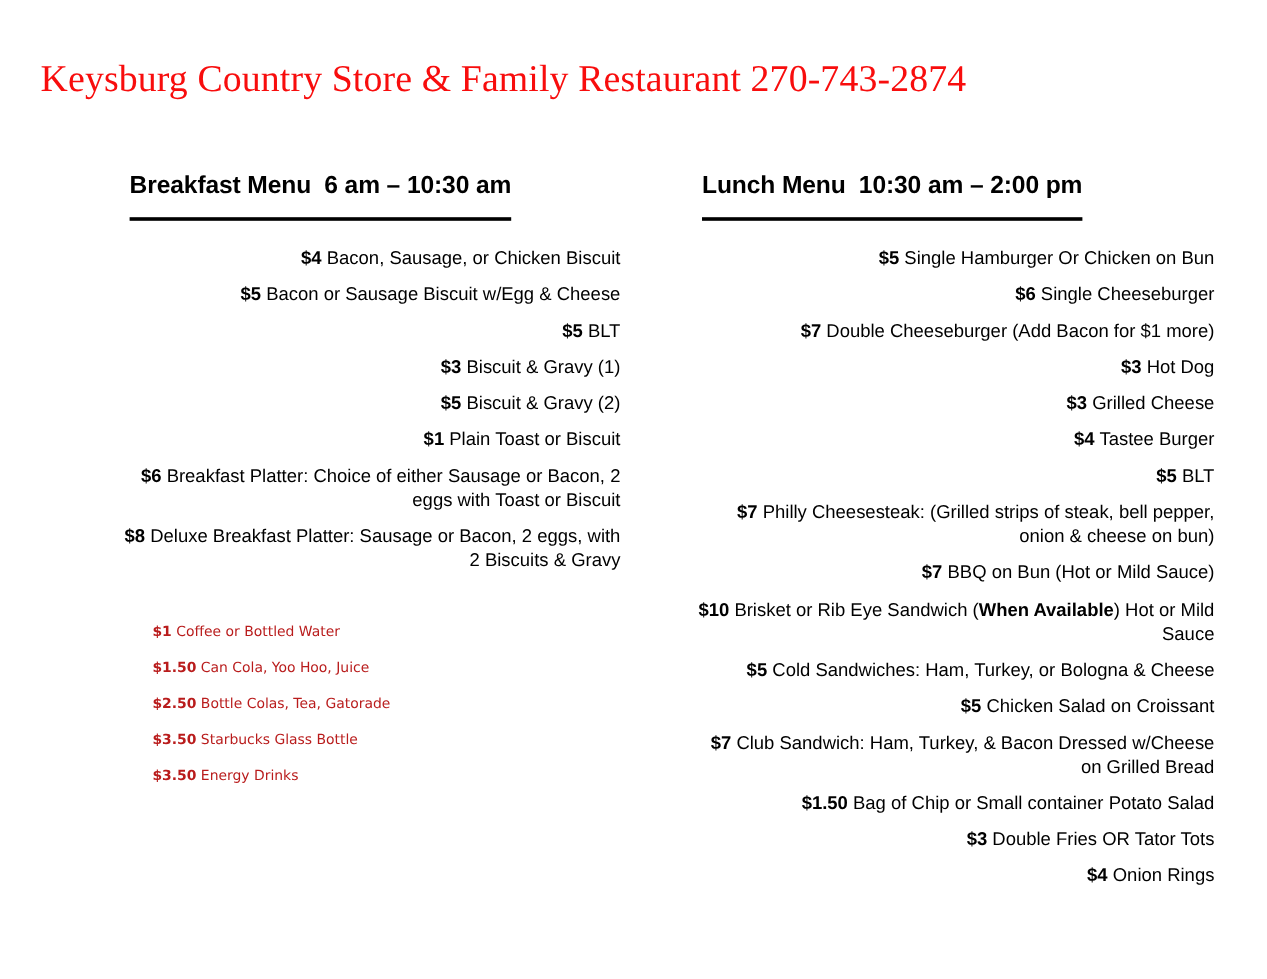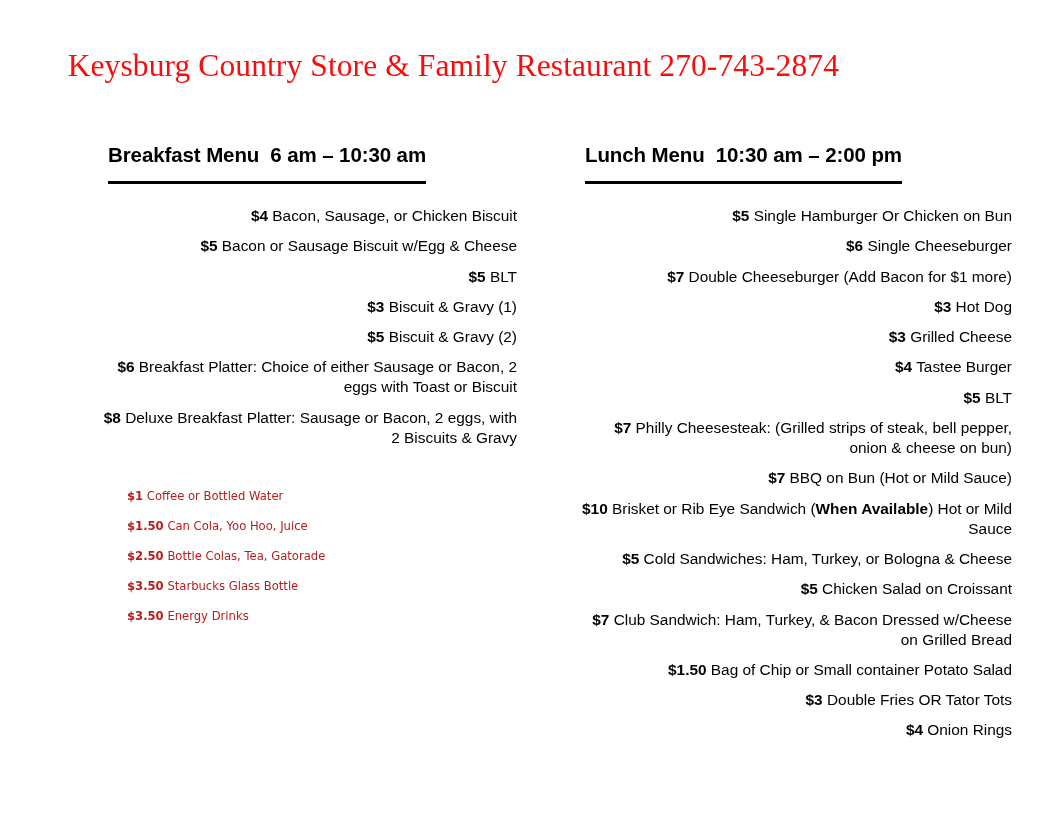--- a/index.html
+++ b/index.html
@@ -16,21 +16,21 @@
     color: #000000;
     overflow: hidden;
   }
 
   
   .page-title {
     position: absolute;
     top: 48px;
     left: 0;
     width: 839px;
-    text-align: right;
+    text-align: center;
     font-family: "Liberation Serif", serif;
     font-size: 31.5px;
     font-weight: 400;
     letter-spacing: 0.1px;
     color: #f80d0d;
     white-space: nowrap;
   }
 
   
   .menu-columns {
@@ -118,20 +118,21 @@
   <div class="menu-column breakfast">
     <div class="section-header">
       <span>Breakfast Menu</span><span class="gap"></span><span>6 am – 10:30 am</span>
     </div>
     <ul class="item-list">
         <li class="menu-item"><span class="price">$4</span> <span class="desc">Bacon, Sausage, or Chicken Biscuit</span></li>
         <li class="menu-item"><span class="price">$5</span> <span class="desc">Bacon or Sausage Biscuit w/Egg &amp; Cheese</span></li>
         <li class="menu-item"><span class="price">$5</span> <span class="desc">BLT</span></li>
         <li class="menu-item"><span class="price">$3</span> <span class="desc">Biscuit &amp; Gravy (1)</span></li>
         <li class="menu-item"><span class="price">$5</span> <span class="desc">Biscuit &amp; Gravy (2)</span></li>
+        <li class="menu-item"><span class="price">$1</span> <span class="desc">Plain Toast or Biscuit</span></li>
         <li class="menu-item"><span class="price">$6</span> <span class="desc">Breakfast Platter: Choice of either Sausage or Bacon, 2 eggs with Toast or Biscuit</span></li>
         <li class="menu-item"><span class="price">$8</span> <span class="desc">Deluxe Breakfast Platter: Sausage or Bacon, 2 eggs, with 2 Biscuits &amp; Gravy</span></li>
       </ul>
     <ul class="drinks-list">
         <li class="drink-item"><span class="price">$1</span> <span class="desc">Coffee or Bottled Water</span></li>
         <li class="drink-item"><span class="price">$1.50</span> <span class="desc">Can Cola, Yoo Hoo, Juice</span></li>
         <li class="drink-item"><span class="price">$2.50</span> <span class="desc">Bottle Colas, Tea, Gatorade</span></li>
         <li class="drink-item"><span class="price">$3.50</span> <span class="desc">Starbucks Glass Bottle</span></li>
         <li class="drink-item"><span class="price">$3.50</span> <span class="desc">Energy Drinks</span></li>
       </ul>

